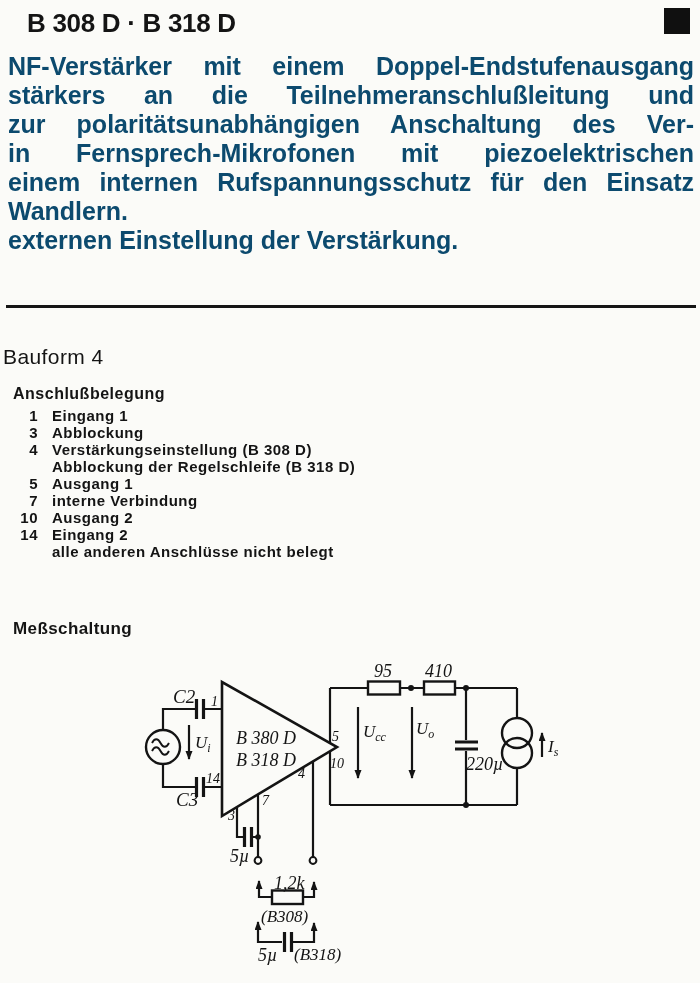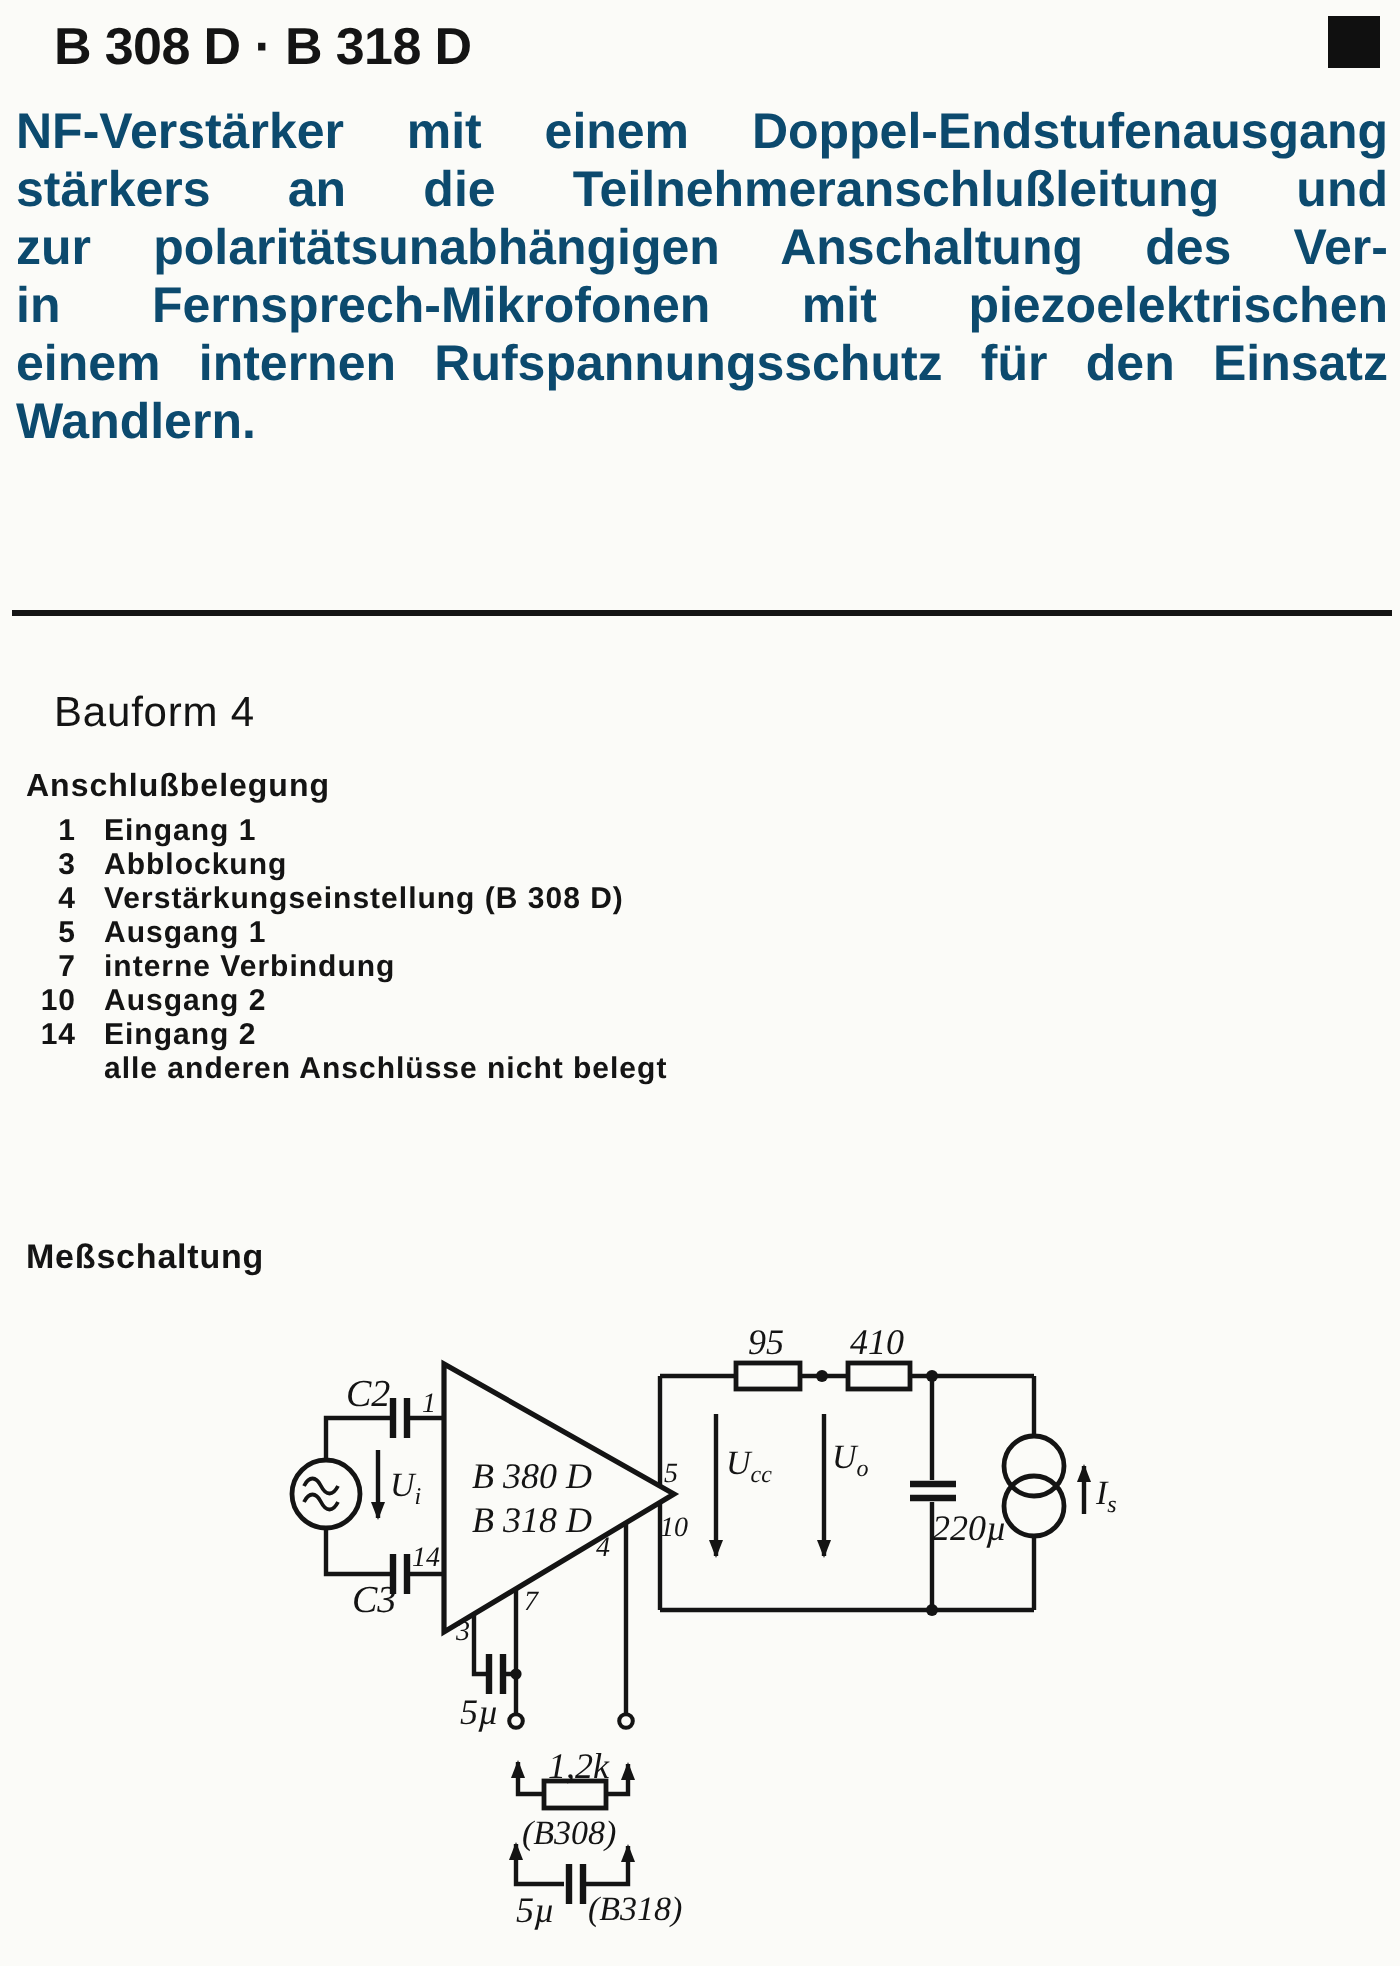--- a/index.html
+++ b/index.html
@@ -13,21 +13,21 @@
   .doc-title{
     left:27px;top:8px;width:560px;
     font-size:26px;font-weight:bold;letter-spacing:-0.3px;
   }
   .corner-square{left:664px;top:8px;width:26px;height:26px;background:#101010;}
   .intro{left:8px;top:52px;width:686px;
     font-size:25px;font-weight:bold;line-height:29px;color:#0c4a6e;}
   .intro .ln{white-space:nowrap;}
   .intro .ln.j{white-space:normal;text-align:justify;text-align-last:justify;}
   .rule{left:6px;top:305px;width:690px;height:3px;background:#151515;}
-  .bauform{left:27px;top:345px;font-size:21px;font-weight:normal;letter-spacing:0.4px;}
+  .bauform{left:3px;top:345px;font-size:21px;font-weight:normal;letter-spacing:0.4px;}
   .pin-heading{left:13px;top:385px;font-size:16px;font-weight:bold;letter-spacing:0.5px;}
   .pinlist{left:12px;top:407px;width:500px;font-size:15px;font-weight:bold;letter-spacing:0.5px;}
   .pinrow{display:flex;line-height:17px;}
   .pinnum{width:26px;text-align:right;flex:none;}
   .pinlabel{margin-left:14px;}
   .circuit-heading{left:13px;top:619px;font-size:17px;font-weight:bold;letter-spacing:0.4px;}
   svg.circuit{position:absolute;left:0;top:640px;}
   .wire{stroke:#141414;stroke-width:2.2;fill:none;}
   .thick{stroke:#141414;stroke-width:3.2;fill:none;}
   .comp{stroke:#141414;stroke-width:2.4;fill:none;}
@@ -44,20 +44,21 @@
 <div class="abs doc-title">B 308 D · B 318 D</div>
 <div class="abs corner-square"></div>
 
 <div class="abs intro">
   <div class="ln j">NF-Verstärker mit einem Doppel-Endstufenausgang</div>
   <div class="ln j">stärkers an die Teilnehmeranschlußleitung und</div>
   <div class="ln j">zur polaritätsunabhängigen Anschaltung des Ver-</div>
   <div class="ln j">in Fernsprech-Mikrofonen mit piezoelektrischen</div>
   <div class="ln j">einem internen Rufspannungsschutz für den Einsatz</div>
   <div class="ln">Wandlern.</div>
+  <div class="ln">externen Einstellung der Verstärkung.</div>
 </div>
 
 <div class="abs rule"></div>
 
 <div class="abs bauform">Bauform 4</div>
 <div class="abs pin-heading">Anschlußbelegung</div>
 
 <div class="abs pinlist">
   <div class="pinrow">
       <span class="pinnum">1</span>
@@ -66,20 +67,21 @@
   <div class="pinrow">
       <span class="pinnum">3</span>
       <span class="pinlabel">Abblockung</span>
     </div>
   <div class="pinrow">
       <span class="pinnum">4</span>
       <span class="pinlabel">Verstärkungseinstellung (B 308 D)</span>
     </div>
   <div class="pinrow">
       <span class="pinnum"></span>
+      <span class="pinlabel">Abblockung der Regelschleife (B 318 D)</span>
     </div>
   <div class="pinrow">
       <span class="pinnum">5</span>
       <span class="pinlabel">Ausgang 1</span>
     </div>
   <div class="pinrow">
       <span class="pinnum">7</span>
       <span class="pinlabel">interne Verbindung</span>
     </div>
   <div class="pinrow">

